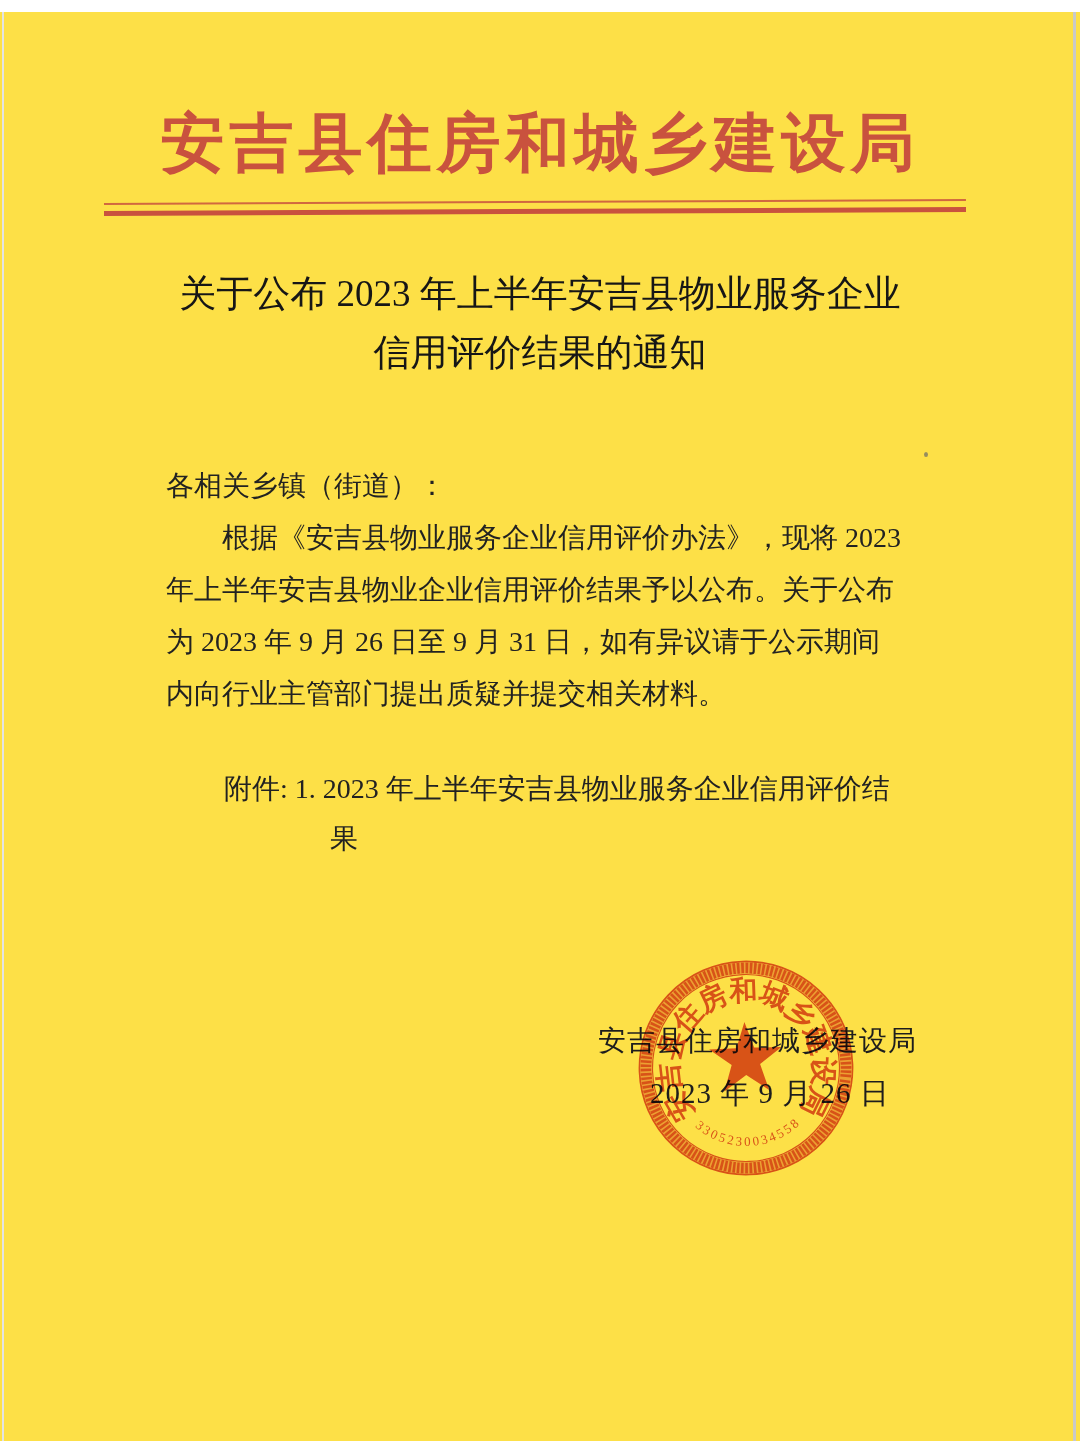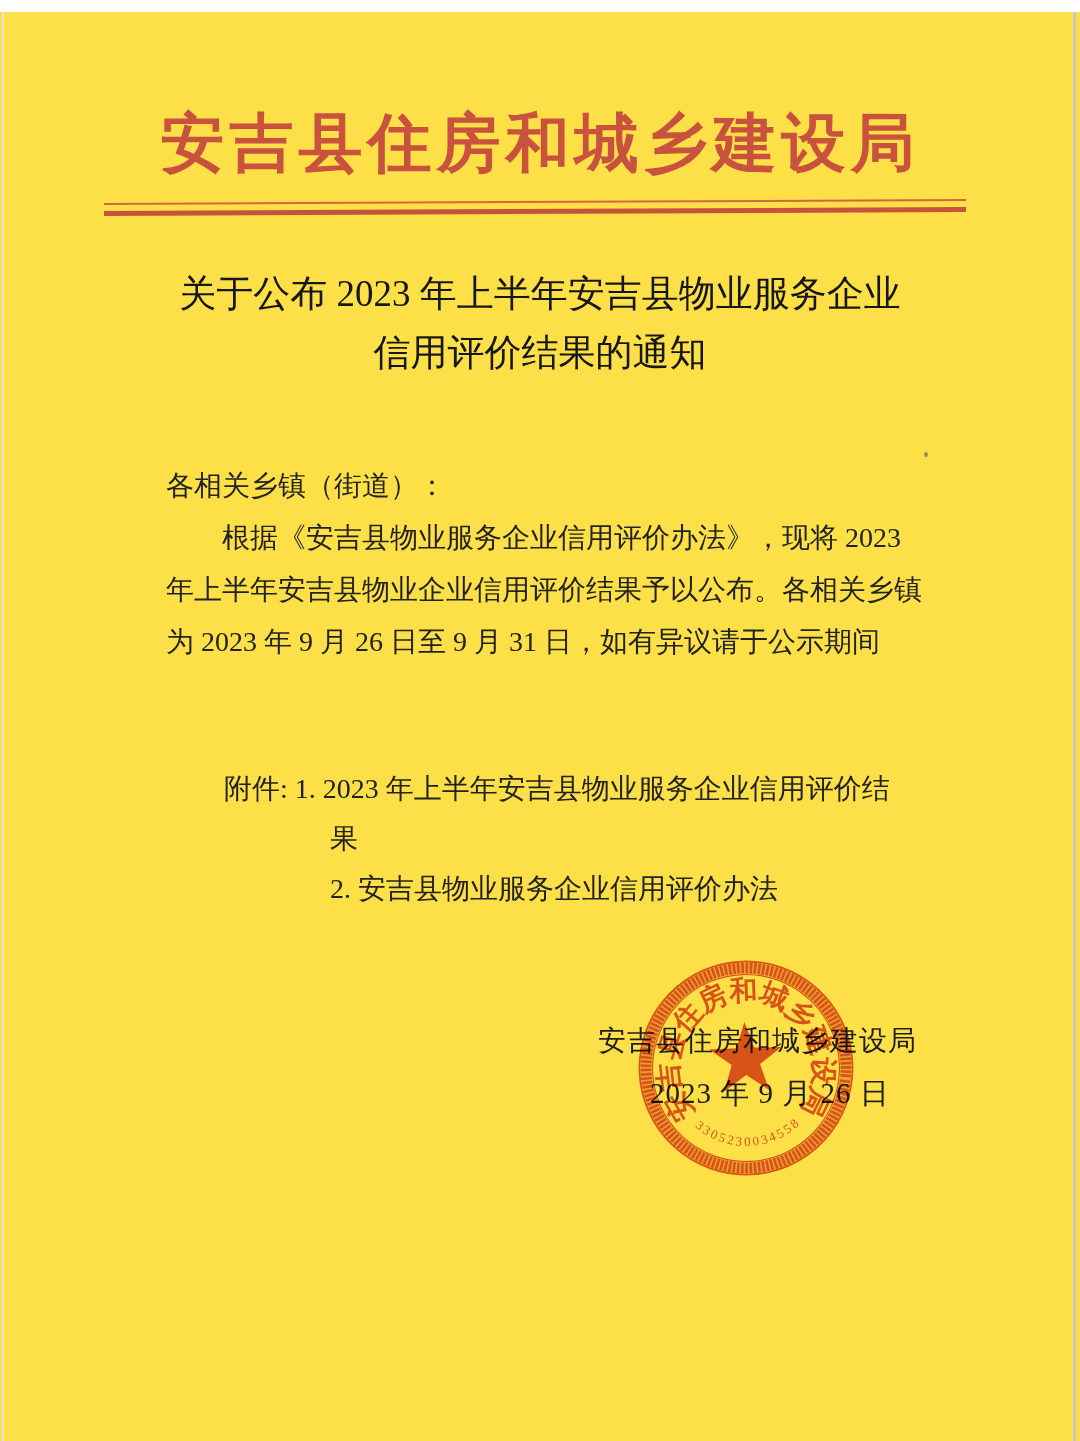--- a/index.html
+++ b/index.html
@@ -104,28 +104,28 @@
   </div>
 
   <div class="doc-title">
     <div>关于公布 2023 年上半年安吉县物业服务企业</div>
     <div>信用评价结果的通知</div>
   </div>
 
   <div class="body-block">
     <div class="body-line">各相关乡镇（街道）：</div>
     <div class="body-line indent">根据《安吉县物业服务企业信用评价办法》，现将 2023</div>
-    <div class="body-line">年上半年安吉县物业企业信用评价结果予以公布。各相关乡镇</div>
+    <div class="body-line">年上半年安吉县物业企业信用评价结果予以公布。关于公布</div>
     <div class="body-line">为 2023 年 9 月 26 日至 9 月 31 日，如有异议请于公示期间</div>
+    <div class="body-line">内向行业主管部门提出质疑并提交相关材料。</div>
   </div>
 
   <div class="attach-block">
     <div class="attach-line">附件: 1. 2023 年上半年安吉县物业服务企业信用评价结</div>
     <div class="attach-line attach-cont">果</div>
-    <div class="attach-line attach-cont">2. 安吉县物业服务企业信用评价办法</div>
   </div>
 
   <div class="sig">安吉县住房和城乡建设局</div>
 
   <div class="date">2023 年 9 月 26 日</div>
 
   <svg class="stamp" viewBox="-118 -118 236 236" xmlns="http://www.w3.org/2000/svg">
 
     <circle cx="0" cy="0" r="106.5" fill="none" stroke="#d23a2b" stroke-width="1.8"></circle>
     <circle cx="0" cy="0" r="100" fill="none" stroke="#d23a2b" stroke-width="11"></circle>

